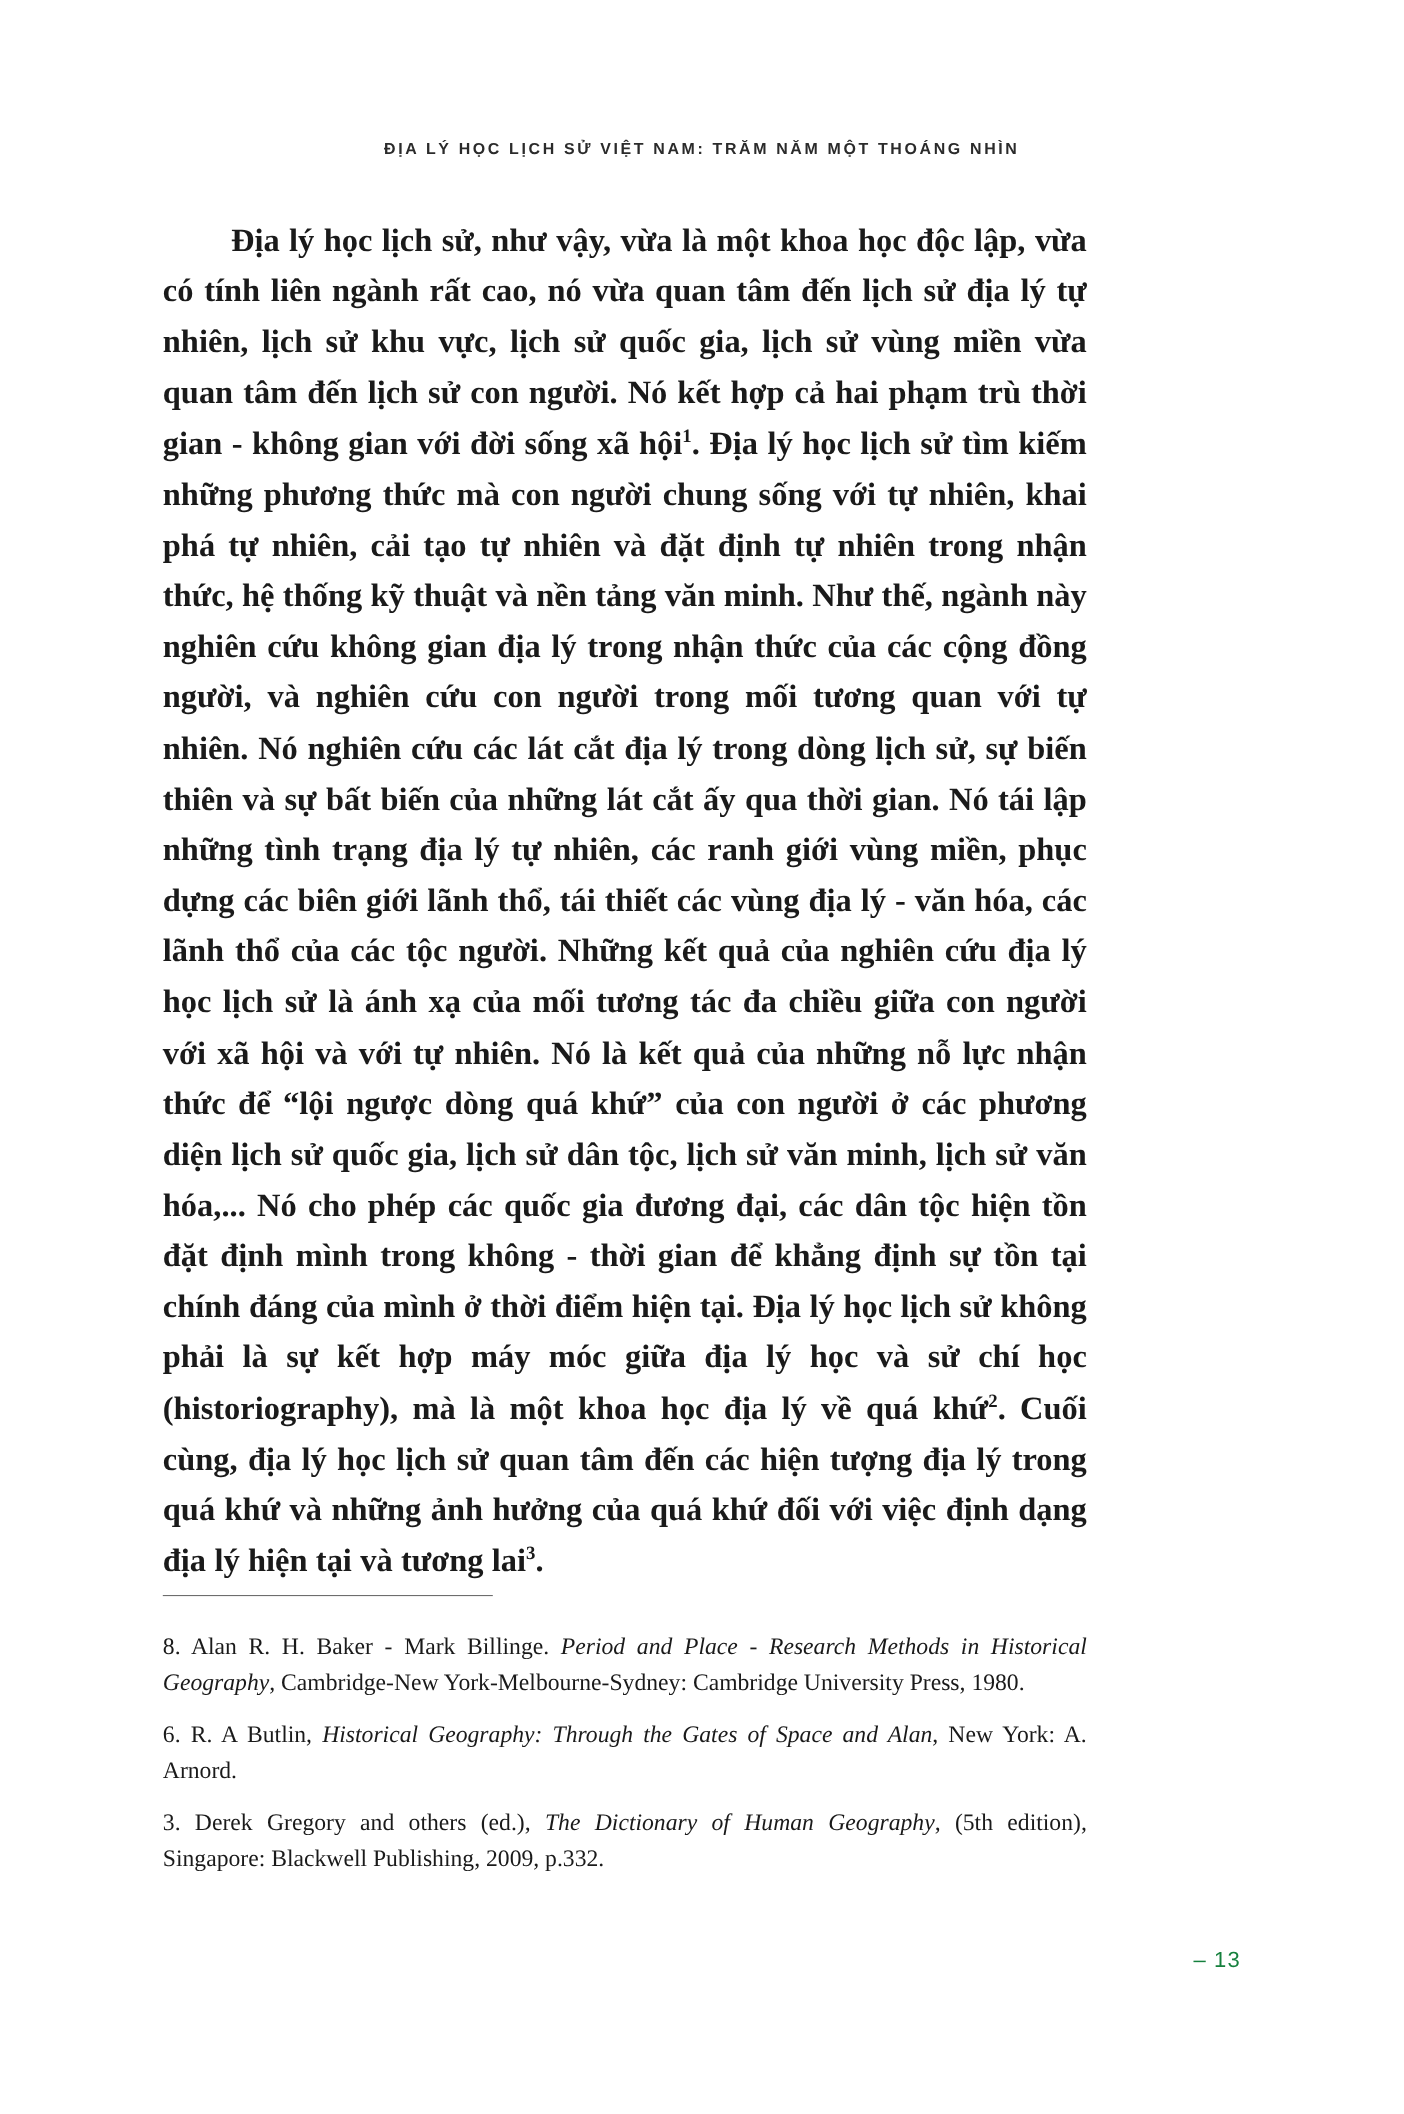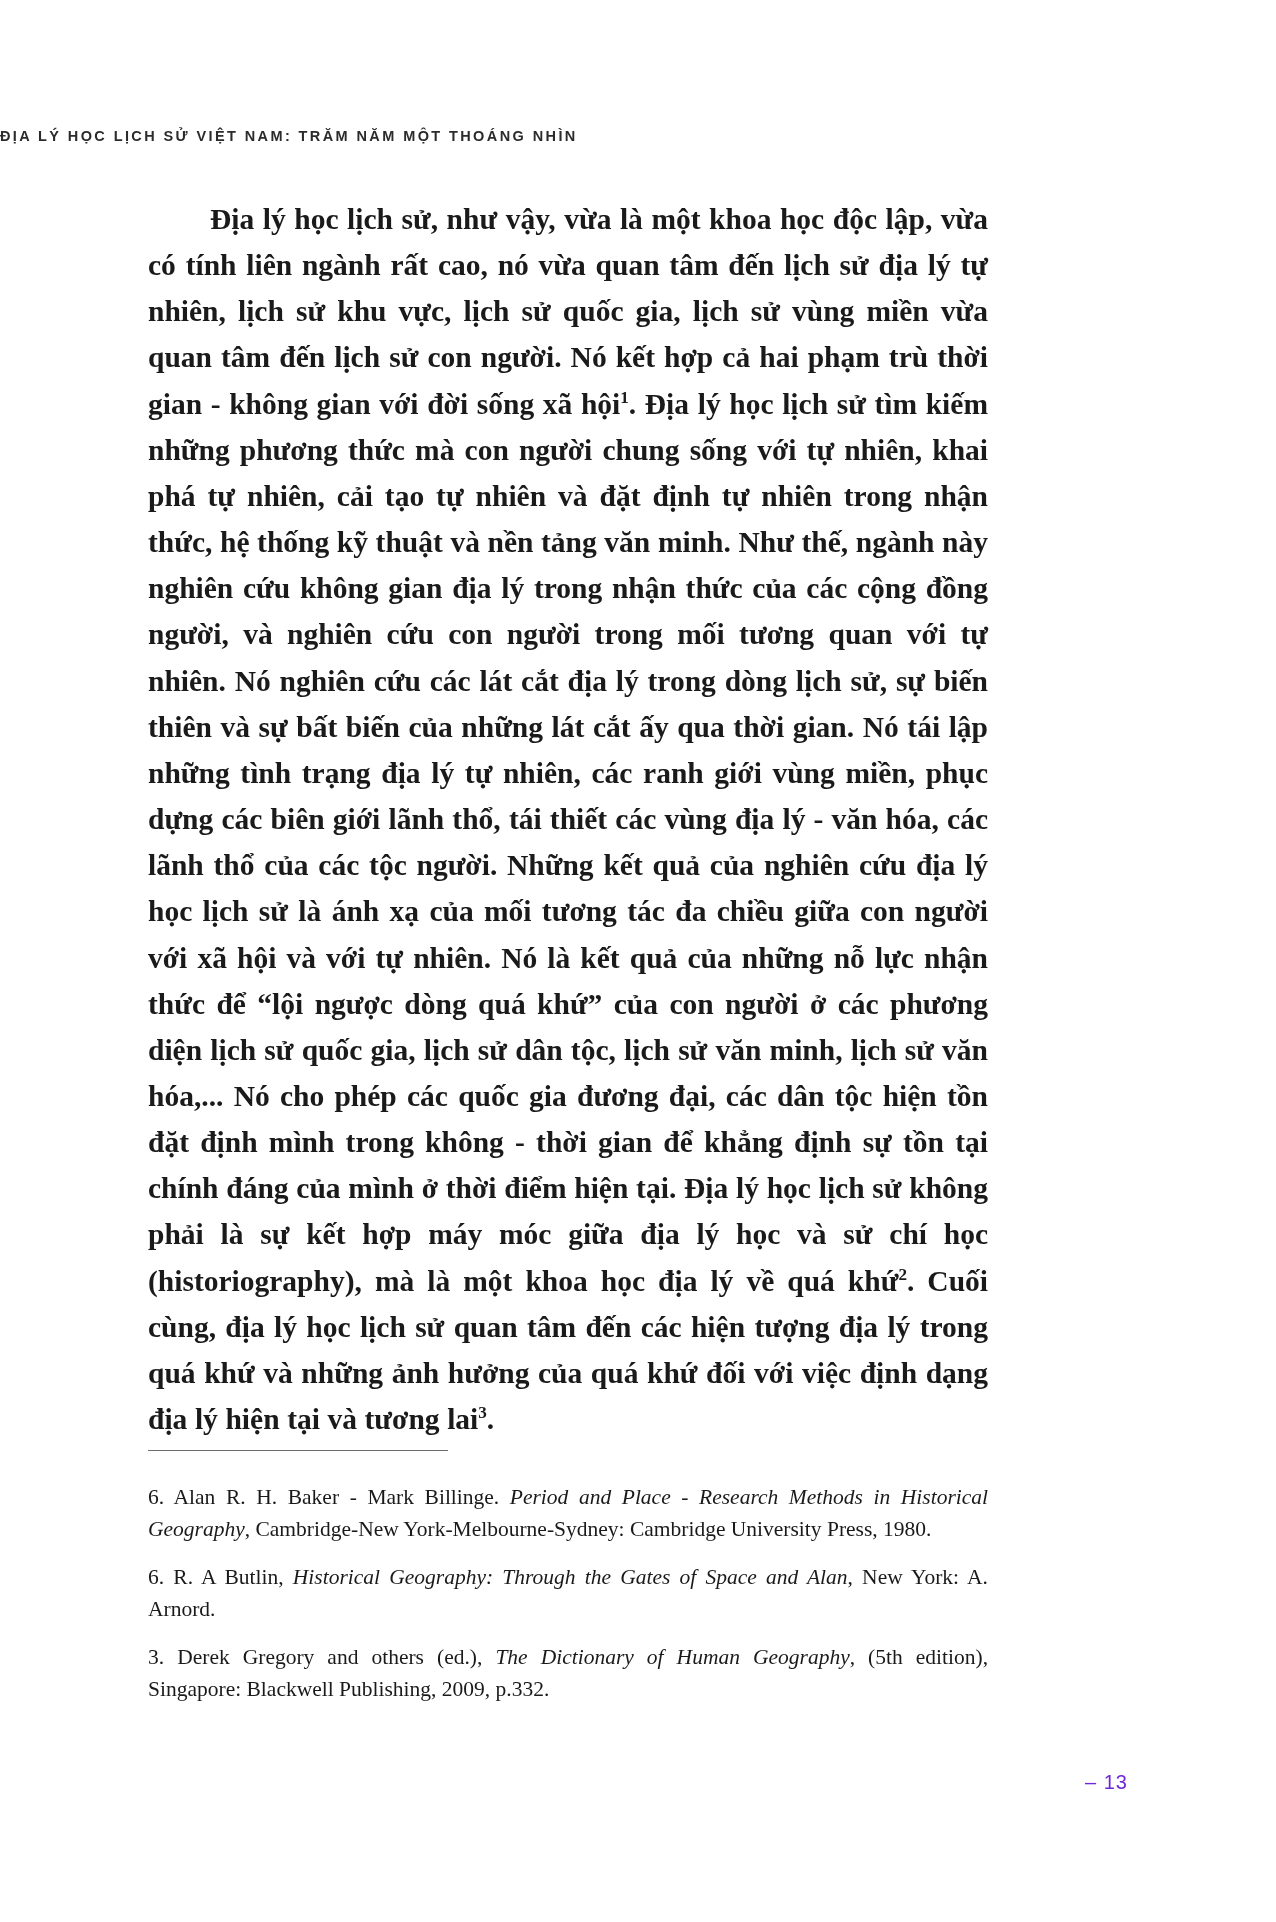--- a/index.html
+++ b/index.html
@@ -16,21 +16,21 @@
     font-family: "Liberation Serif", "DejaVu Serif", serif;
     color: #1a1a1a;
     box-sizing: border-box;
     overflow: hidden;
   }
   .running-head {
     position: absolute;
     top: 128px;
     left: 0;
     right: 0;
-    text-align: left;
+    text-align: center;
     font-family: "Liberation Sans", sans-serif;
     font-size: 14.5px;
     letter-spacing: 2.4px;
     color: #2b2b2b;
     text-transform: uppercase;
     font-weight: 600;
   }
   .body-block {
     position: absolute;
     top: 196px;
@@ -78,40 +78,40 @@
   }
   .footnote em {
     font-style: italic;
   }
   .page-number {
     position: absolute;
     bottom: 128px;
     right: 148px;
     font-family: "Liberation Sans", sans-serif;
     font-size: 20px;
-    color: #6d28d9;
+    color: #15803d;
     letter-spacing: 1px;
   }
 </style>
 </head>
 <body>
 
 <div class="page">
 
   <div class="running-head">ĐỊA LÝ HỌC LỊCH SỬ VIỆT NAM: TRĂM NĂM MỘT THOÁNG NHÌN</div>
 
   <div class="body-block">
     <p class="body-text">
       <span>Địa lý học lịch sử, như vậy, vừa là một khoa học độc lập, vừa có tính liên ngành rất cao, nó vừa quan tâm đến lịch sử địa lý tự nhiên, lịch sử khu vực, lịch sử quốc gia, lịch sử vùng miền vừa quan tâm đến lịch sử con người. Nó kết hợp cả hai phạm trù thời gian - không gian với đời sống xã hội</span><sup>1</sup><span>. Địa lý học lịch sử tìm kiếm những phương thức mà con người chung sống với tự nhiên, khai phá tự nhiên, cải tạo tự nhiên và đặt định tự nhiên trong nhận thức, hệ thống kỹ thuật và nền tảng văn minh. Như thế, ngành này nghiên cứu không gian địa lý trong nhận thức của các cộng đồng người, và nghiên cứu con người trong mối tương quan với tự nhiên. Nó nghiên cứu các lát cắt địa lý trong dòng lịch sử, sự biến thiên và sự bất biến của những lát cắt ấy qua thời gian. Nó tái lập những tình trạng địa lý tự nhiên, các ranh giới vùng miền, phục dựng các biên giới lãnh thổ, tái thiết các vùng địa lý - văn hóa, các lãnh thổ của các tộc người. Những kết quả của nghiên cứu địa lý học lịch sử là ánh xạ của mối tương tác đa chiều giữa con người với xã hội và với tự nhiên. Nó là kết quả của những nỗ lực nhận thức để “lội ngược dòng quá khứ” của con người ở các phương diện lịch sử quốc gia, lịch sử dân tộc, lịch sử văn minh, lịch sử văn hóa,... Nó cho phép các quốc gia đương đại, các dân tộc hiện tồn đặt định mình trong không - thời gian để khẳng định sự tồn tại chính đáng của mình ở thời điểm hiện tại. Địa lý học lịch sử không phải là sự kết hợp máy móc giữa địa lý học và sử chí học (historiography), mà là một khoa học địa lý về quá khứ</span><sup>2</sup><span>. Cuối cùng, địa lý học lịch sử quan tâm đến các hiện tượng địa lý trong quá khứ và những ảnh hưởng của quá khứ đối với việc định dạng địa lý hiện tại và tương lai</span><sup>3</sup><span>.</span>
     </p>
   </div>
 
   <div class="footnote-rule"></div>
 
   <div class="footnotes">
-    <p class="footnote"><span>6. Alan R. H. Baker - Mark Billinge. </span><em>Period and Place - Research Methods in Historical Geography</em><span>, Cambridge-New York-Melbourne-Sydney: Cambridge University Press, 1980.</span></p>
+    <p class="footnote"><span>8. Alan R. H. Baker - Mark Billinge. </span><em>Period and Place - Research Methods in Historical Geography</em><span>, Cambridge-New York-Melbourne-Sydney: Cambridge University Press, 1980.</span></p>
     <p class="footnote"><span>6. R. A Butlin, </span><em>Historical Geography: Through the Gates of Space and Alan</em><span>, New York: A. Arnord.</span></p>
     <p class="footnote"><span>3. Derek Gregory and others (ed.), </span><em>The Dictionary of Human Geography</em><span>, (5th edition), Singapore: Blackwell Publishing, 2009, p.332.</span></p>
   </div>
 
   <div class="page-number">– 13</div>
 
 </div>
 
 </body></html>

